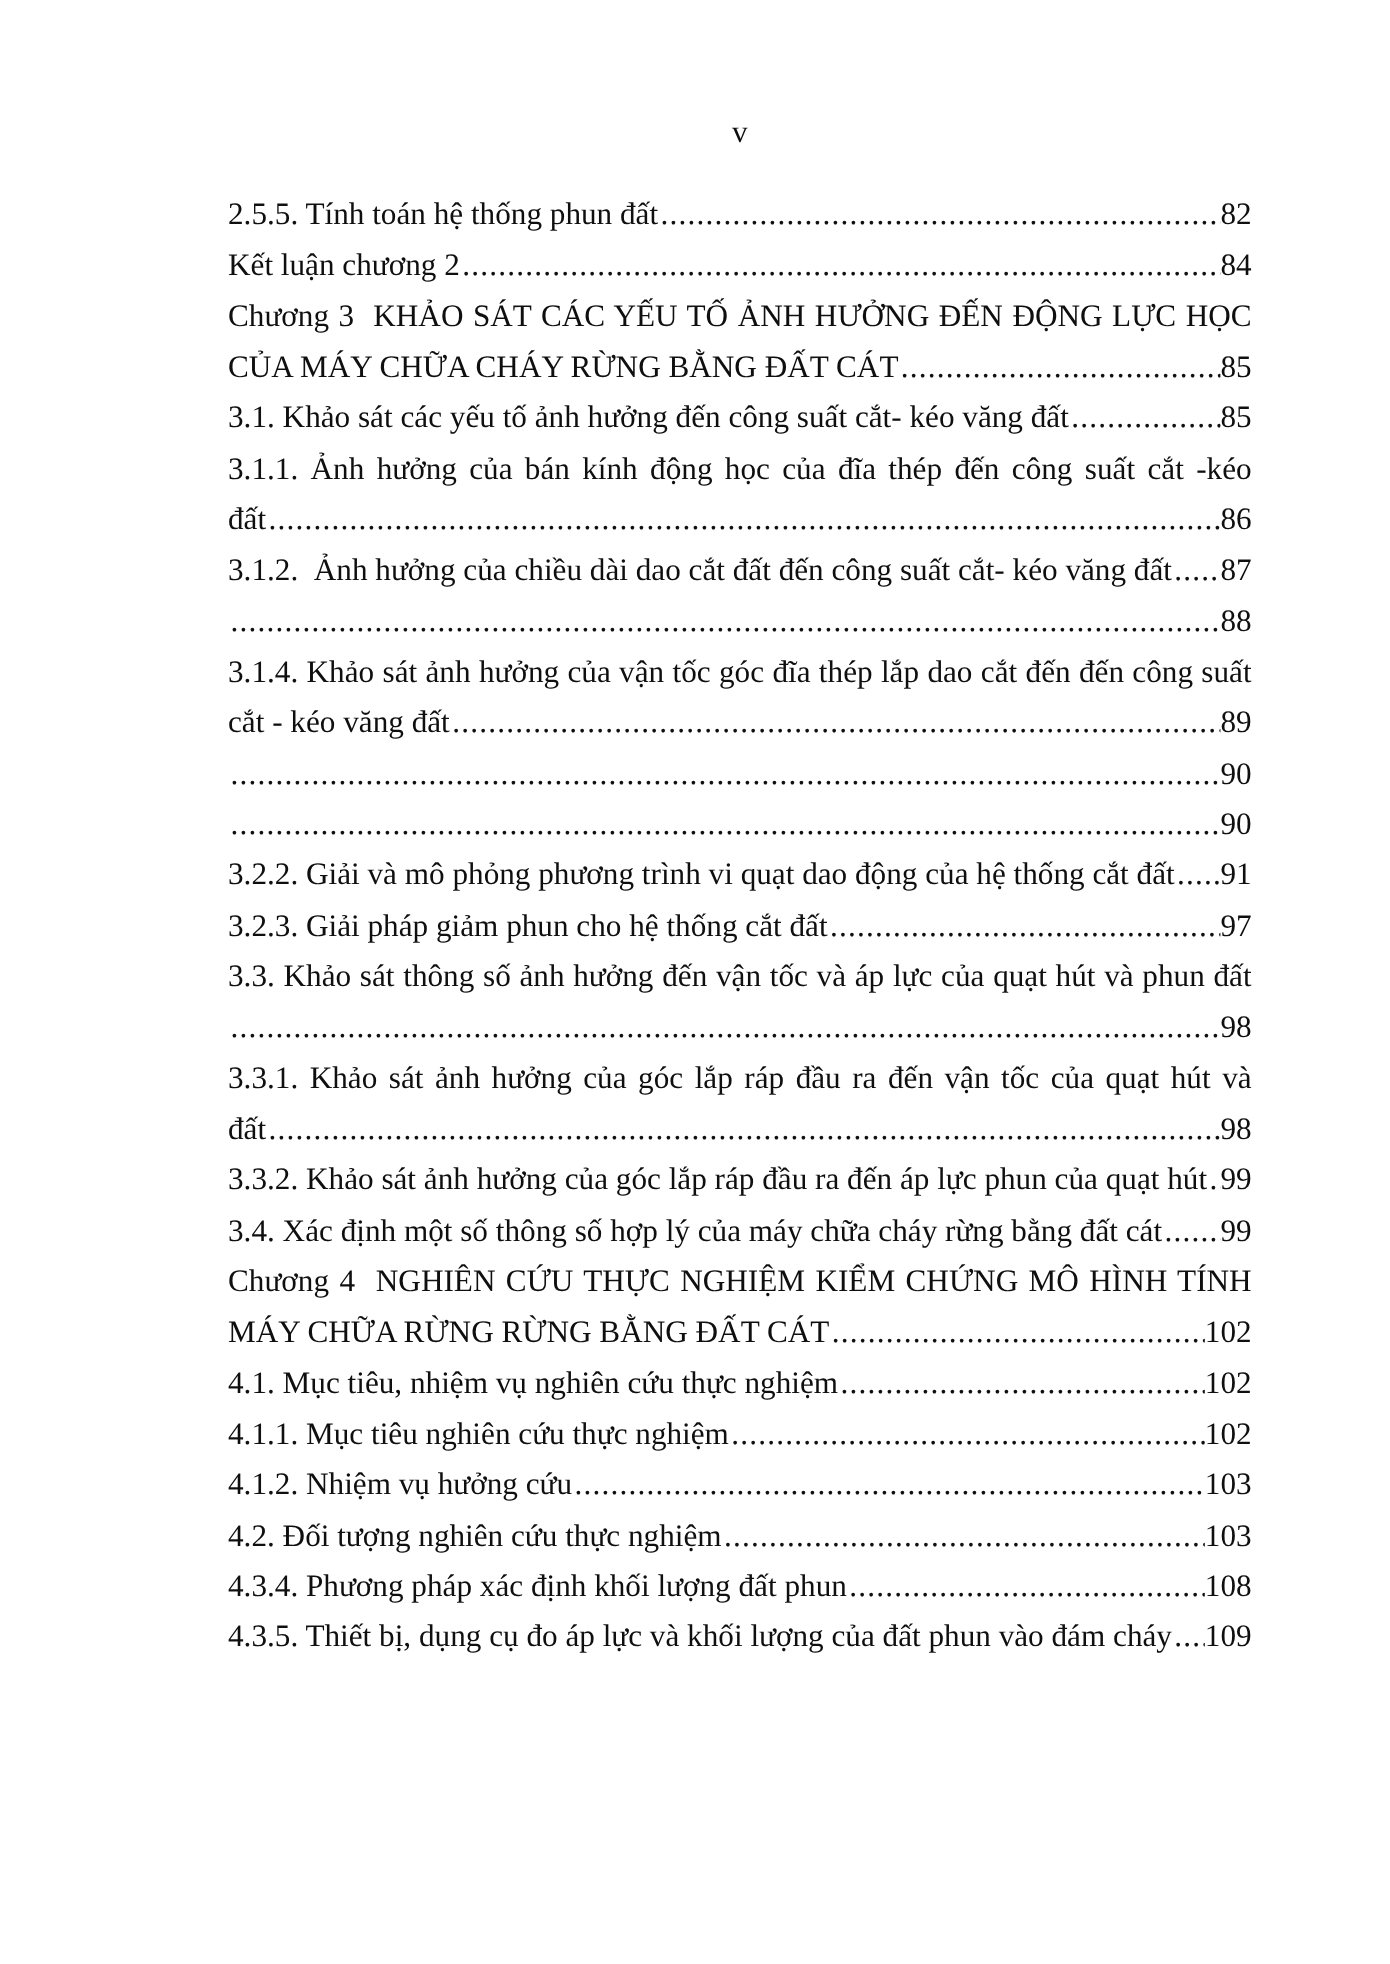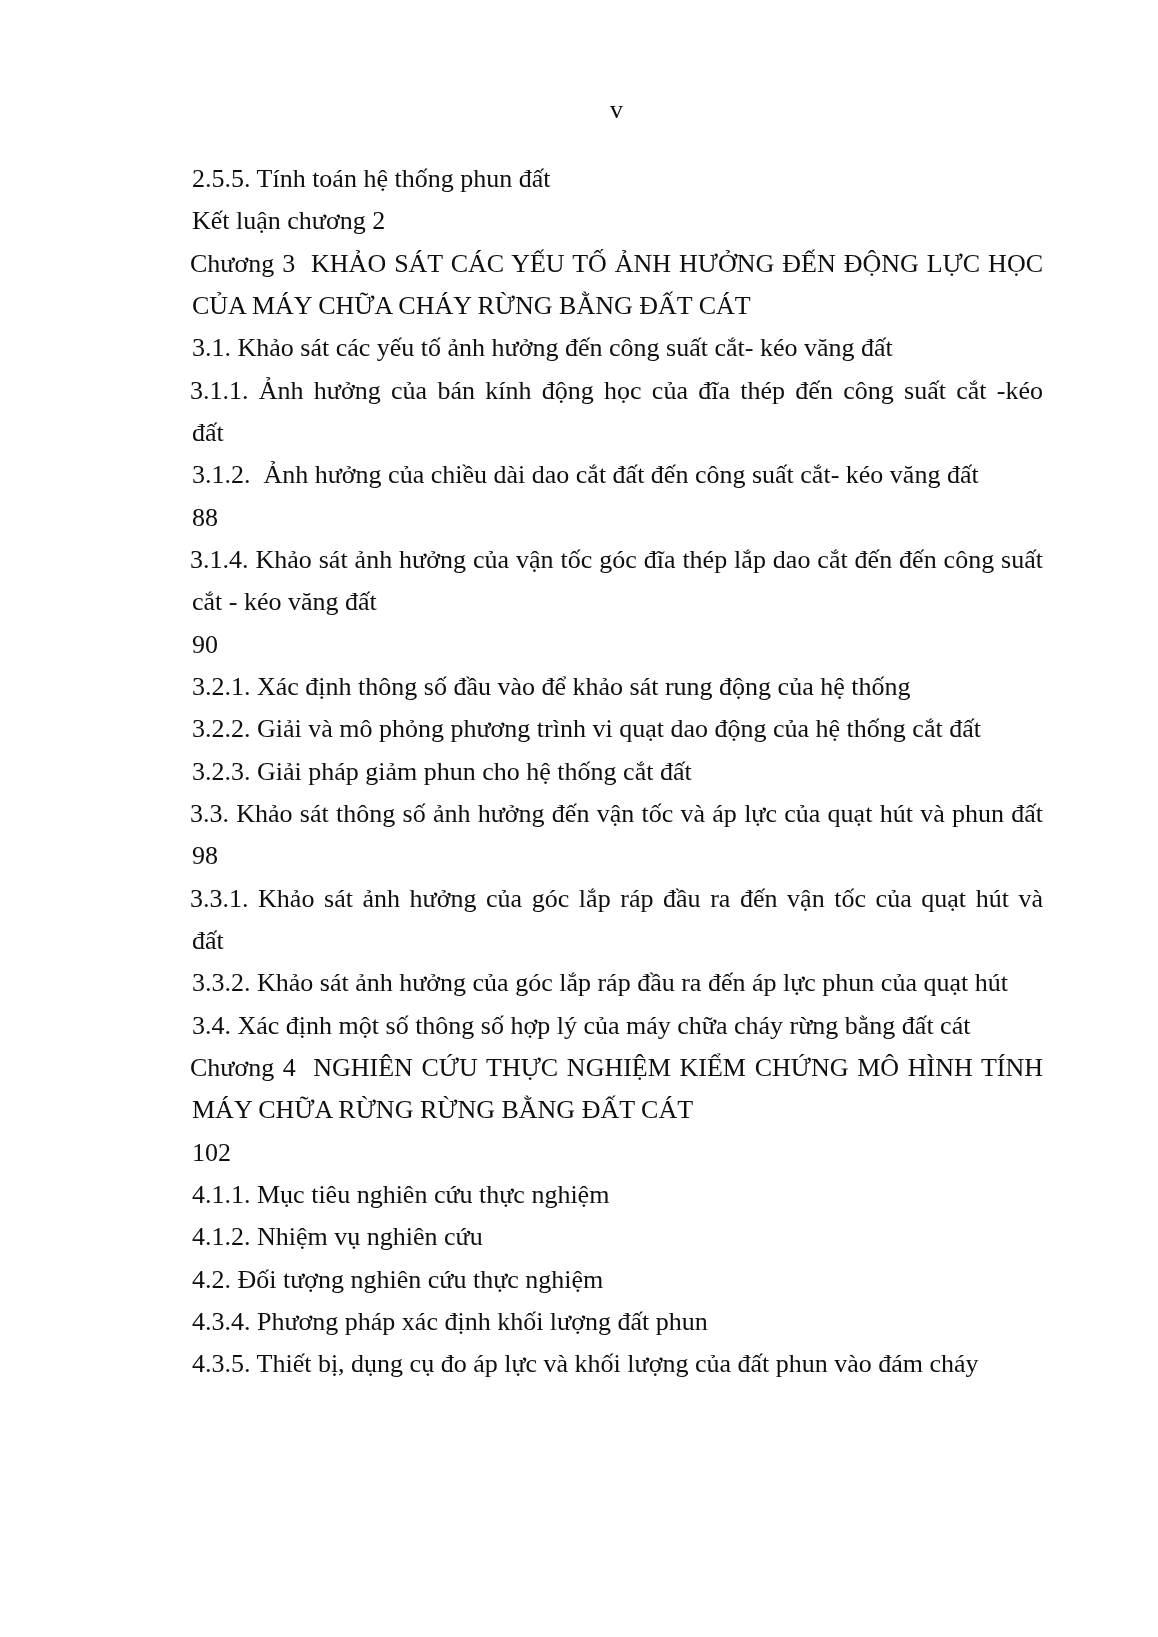--- a/index.html
+++ b/index.html
@@ -27,21 +27,20 @@
     top: 158px;
     left: 190px;
     width: 853px;
     font-size: 26px;
   }
   .entry { margin: 0; padding: 0; }
   .line {
     height: 42.33px;
     line-height: 42.33px;
     overflow: hidden;
-    flex-direction: column;
   }
   .line.full {
     text-align: justify;
     text-align-last: justify;
     text-justify: inter-word;
   }
   .line.last {
     display: flex;
     align-items: baseline;
   }
@@ -121,21 +120,20 @@
         </div>
       </div>
       <div class="entry">
         <div class="line last">
           <span class="dots">............................................................................................................................................................................................................................................................................................................</span>
           <span class="pg">90</span>
         </div>
       </div>
       <div class="entry">
         <div class="line last">
-          <span class="t">3.2.1. Xác định thông số đầu vào để khảo sát rung động của hệ thống</span>
           <span class="dots">............................................................................................................................................................................................................................................................................................................</span>
           <span class="pg">90</span>
         </div>
       </div>
       <div class="entry">
         <div class="line last">
           <span class="t">3.2.2. Giải và mô phỏng phương trình vi quạt dao động của hệ thống cắt đất</span>
           <span class="dots">............................................................................................................................................................................................................................................................................................................</span>
           <span class="pg">91</span>
         </div>
@@ -180,34 +178,35 @@
       <div class="entry heading">
         <div class="line full">Chương 4&nbsp; NGHIÊN CỨU THỰC NGHIỆM KIỂM CHỨNG MÔ HÌNH TÍNH</div>
         <div class="line last">
           <span class="t">MÁY CHỮA RỪNG RỪNG BẰNG ĐẤT CÁT</span>
           <span class="dots">............................................................................................................................................................................................................................................................................................................</span>
           <span class="pg">102</span>
         </div>
       </div>
       <div class="entry">
         <div class="line last">
+          <span class="t">4.1. Mục tiêu, nhiệm vụ nghiên cứu thực nghiệm</span>
           <span class="dots">............................................................................................................................................................................................................................................................................................................</span>
           <span class="pg">102</span>
         </div>
       </div>
       <div class="entry">
         <div class="line last">
           <span class="t">4.1.1. Mục tiêu nghiên cứu thực nghiệm</span>
           <span class="dots">............................................................................................................................................................................................................................................................................................................</span>
           <span class="pg">102</span>
         </div>
       </div>
       <div class="entry">
         <div class="line last">
-          <span class="t">4.1.2. Nhiệm vụ nghiên cứu</span>
+          <span class="t">4.1.2. Nhiệm vụ hưởng cứu</span>
           <span class="dots">............................................................................................................................................................................................................................................................................................................</span>
           <span class="pg">103</span>
         </div>
       </div>
       <div class="entry">
         <div class="line last">
           <span class="t">4.2. Đối tượng nghiên cứu thực nghiệm</span>
           <span class="dots">............................................................................................................................................................................................................................................................................................................</span>
           <span class="pg">103</span>
         </div>

